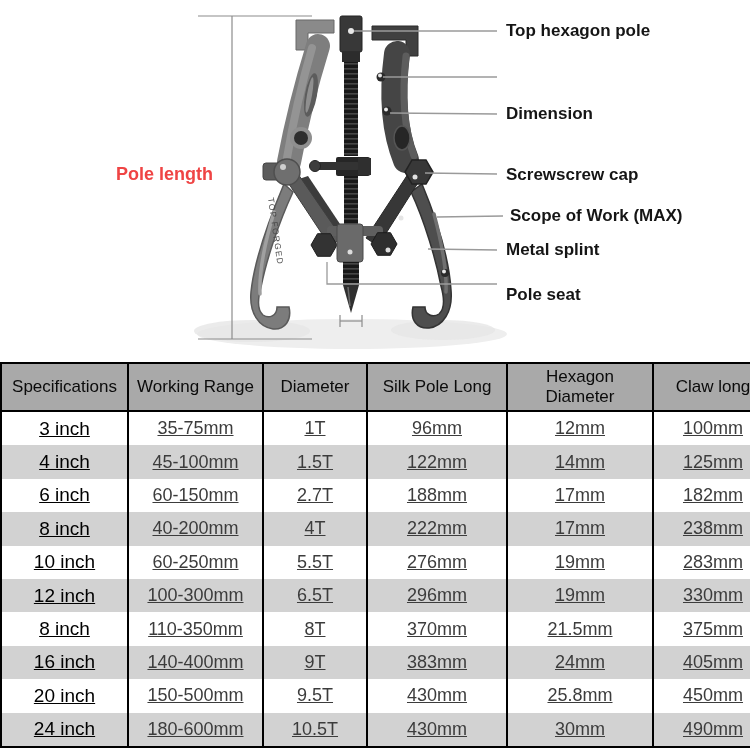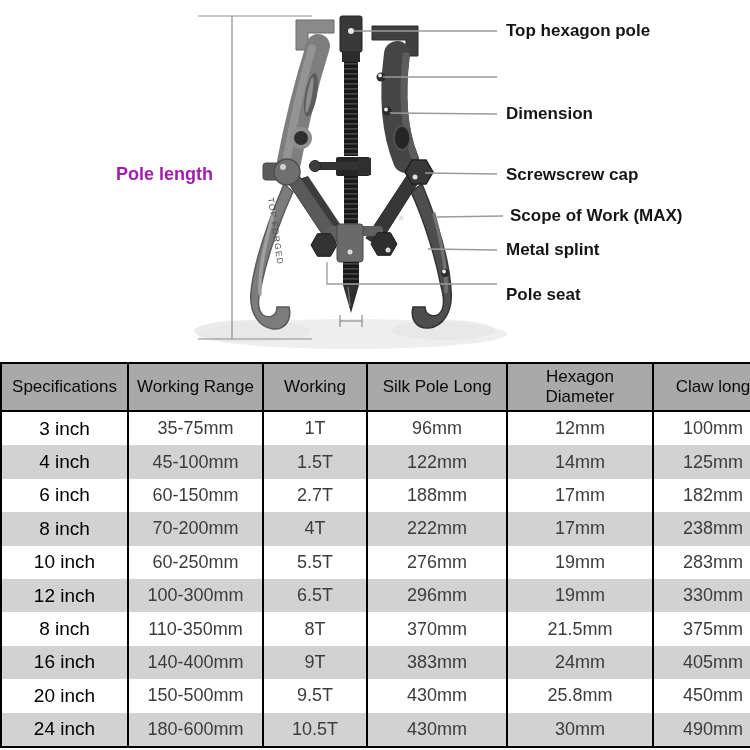--- a/index.html
+++ b/index.html
@@ -8,36 +8,36 @@
     font-family:"Liberation Sans", sans-serif;
   }
   
   .diagram{position:relative;width:750px;height:362px;background:#ffffff;}
   .diagram svg{position:absolute;left:0;top:0;}
   .callout{
     position:absolute;left:506px;font-size:17px;font-weight:700;color:#151515;
     white-space:nowrap;line-height:21px;
   }
   .pole-label{
-    position:absolute;left:116px;top:164px;font-size:18px;font-weight:700;color:#a21caf;
+    position:absolute;left:116px;top:164px;font-size:18px;font-weight:700;color:#ef4444;
     white-space:nowrap;
   }
   
   table.spec{
     width:750px;border-collapse:collapse;table-layout:fixed;
     border:2px solid #000;
   }
   table.spec th{
     background:#a9a9a9;border-top:2px solid #000;border-bottom:2px solid #000;
     height:46px;font-size:17px;font-weight:400;color:#0b0b0b;text-align:center;
     padding:0 2px;line-height:1.15;
   }
   table.spec td{
     height:33.4px;font-size:18px;color:#3c3c3c;text-align:center;vertical-align:middle;
-    padding:0 2px;white-space:nowrap;overflow:hidden;
+    padding:0 2px;white-space:nowrap;overflow:hidden;text-decoration:underline;
   }
   table.spec th + th, table.spec td + td{border-left:2px solid #000;}
   table.spec tbody tr:nth-child(even){background:#d2d2d2;}
   table.spec tbody tr:nth-child(odd){background:#ffffff;}
   table.spec td.spec-name{color:#000;font-size:19px;}
 </style>
 </head>
 <body>
 
 <div class="stage">
@@ -159,21 +159,21 @@
     <div class="callout" style="top:164px">Screwscrew cap</div>
     <div class="callout" style="top:239px">Metal splint</div>
     <div class="callout" style="top:284px">Pole seat</div>
   </div>
 
   <table class="spec">
     <thead>
       <tr>
         <th style="width:121px">Specifications</th>
         <th style="width:129px">Working Range</th>
-        <th style="width:98px">Working</th>
+        <th style="width:98px">Diameter</th>
         <th style="width:134px">Silk Pole Long</th>
         <th style="width:140px">Hexagon Diameter</th>
         <th style="width:114px">Claw long</th>
       </tr>
     </thead>
     <tbody>
       <tr>
         <td class="spec-name">3 inch</td>
         <td>35-75mm</td>
         <td>1T</td>
@@ -192,21 +192,21 @@
       <tr>
         <td class="spec-name">6 inch</td>
         <td>60-150mm</td>
         <td>2.7T</td>
         <td>188mm</td>
         <td>17mm</td>
         <td>182mm</td>
       </tr>
       <tr>
         <td class="spec-name">8 inch</td>
-        <td>70-200mm</td>
+        <td>40-200mm</td>
         <td>4T</td>
         <td>222mm</td>
         <td>17mm</td>
         <td>238mm</td>
       </tr>
       <tr>
         <td class="spec-name">10 inch</td>
         <td>60-250mm</td>
         <td>5.5T</td>
         <td>276mm</td>

